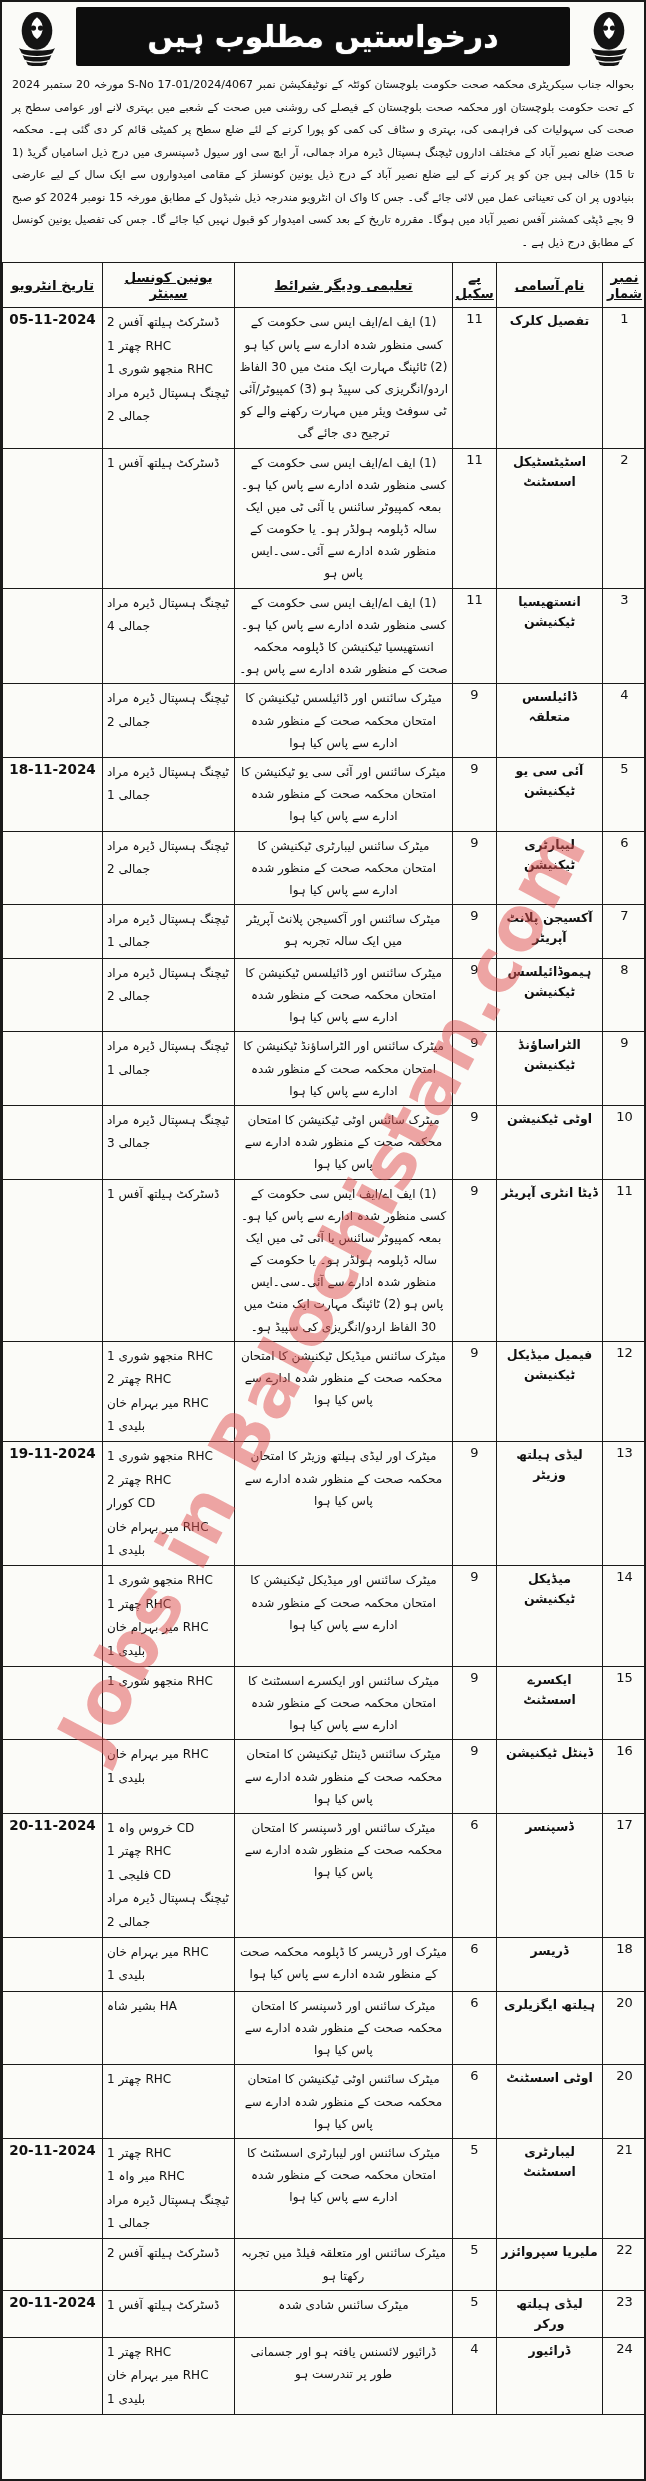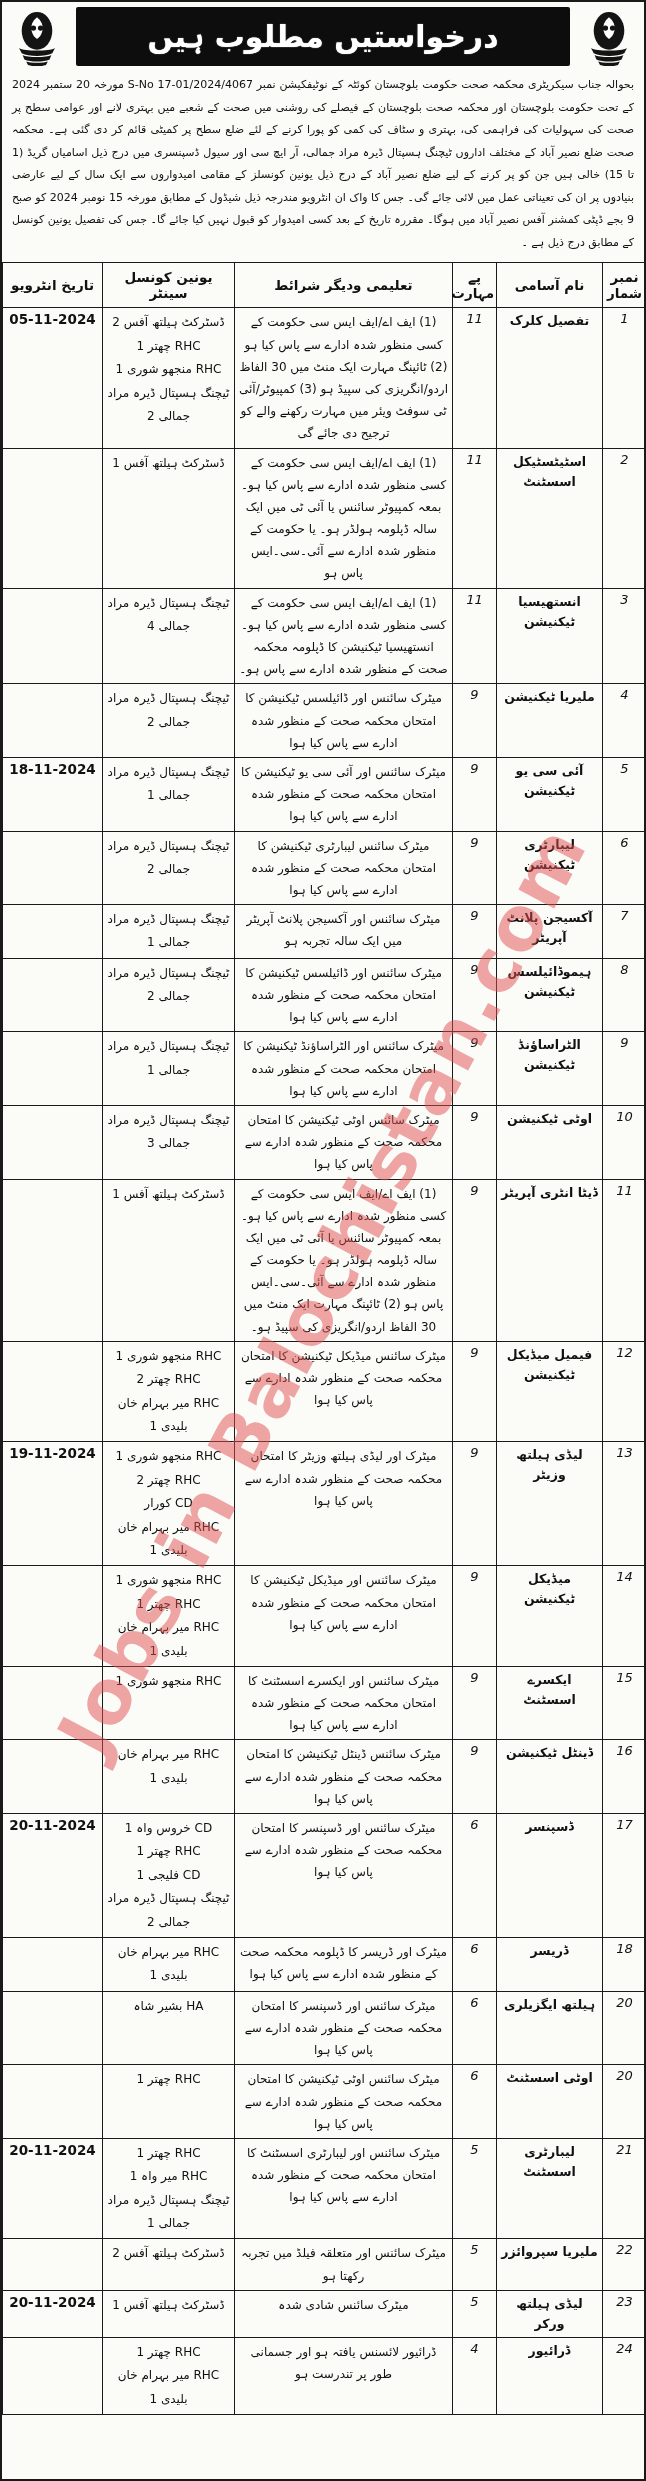--- a/index.html
+++ b/index.html
@@ -16,27 +16,27 @@
     min-height:50px; border-radius:2px;
   }
   .titlebar .t{font-size:30px; font-weight:bold; letter-spacing:1px; text-shadow:0 0 1px #fff;}
   .intro{
     direction:rtl; text-align:right; padding:6px 10px 8px 10px;
     font-size:11px; line-height:2.05; text-align:justify; text-align-last:right;
   }
   
   table.jobs{width:100%; border-collapse:collapse; direction:rtl; table-layout:fixed;}
   table.jobs th, table.jobs td{border:1px solid #1a1a1a; vertical-align:top; padding:3px 4px; box-sizing:border-box;}
-  table.jobs th{font-size:13.5px; font-weight:bold; padding:6px 2px; vertical-align:middle; background:#fbfbf8;}
+  table.jobs th{font-size:13.5px; font-weight:bold; padding:6px 2px; vertical-align:middle; background:#fbfbf8;text-decoration:underline;}
   col.c-serial{width:44px;} col.c-name{width:106px;} col.c-scale{width:44px;}
   col.c-edu{width:218px;} col.c-union{width:132px;} col.c-date{width:100px;}
-  td.num{direction:ltr; text-align:center; font-size:13px; padding-top:6px;font-style:italic;}
+  td.num{direction:ltr; text-align:center; font-size:13px; padding-top:6px;}
   td.post{text-align:center; font-size:12.5px; font-weight:600; line-height:1.6; padding-top:6px;}
   td.edu{font-size:12px; line-height:1.85; text-align:center;margin-top:34px;}
-  td.union{font-size:12px; line-height:1.95; text-align:center; white-space:pre-line; padding-left:6px;}
+  td.union{font-size:12px; line-height:1.95; text-align:left; white-space:pre-line; padding-left:6px;}
   td.date{direction:ltr; text-align:center; font-size:13.5px; font-weight:600; padding-top:6px;}
   .wm-red{
     position:absolute; left:-240px; top:1245px; width:1120px; text-align:center;
     transform:rotate(-62deg); transform-origin:center;
     font-size:74px; font-weight:bold; color:rgba(224,77,77,0.50);
     letter-spacing:2px; pointer-events:none; z-index:6; white-space:nowrap;
   }
 </style>
 </head>
 <body>
@@ -81,21 +81,21 @@
         <col class="c-name">
         <col class="c-scale">
       <col class="c-edu">
         <col class="c-union">
         <col class="c-date">
     </colgroup>
     <thead>
       <tr>
         <th>نمبر شمار</th>
         <th>نام آسامی</th>
-        <th>پے مہارت</th>
+        <th>پے سکیل</th>
         <th>تعلیمی ودیگر شرائط</th>
         <th>یونین کونسل سینٹر</th>
         <th>تاریخ انٹرویو</th>
       </tr>
     </thead>
     <tbody>
         <tr>
           <td class="num">1</td>
           <td class="post">تفصیل کلرک</td>
           <td class="num">11</td>
@@ -117,21 +117,21 @@
         <tr>
           <td class="num">3</td>
           <td class="post">انستھیسیا ٹیکنیشن</td>
           <td class="num">11</td>
           <td class="edu">(1) ایف اے/ایف ایس سی حکومت کے کسی منظور شدہ ادارے سے پاس کیا ہو۔ انستھیسیا ٹیکنیشن کا ڈپلومہ محکمہ صحت کے منظور شدہ ادارے سے پاس ہو۔</td>
           <td class="union">ٹیچنگ ہسپتال ڈیرہ مراد جمالی 4</td>
           <td class="date"></td>
         </tr>
         <tr>
           <td class="num">4</td>
-          <td class="post">ملیریا ٹیکنیشن</td>
+          <td class="post">ڈائیلسس متعلقہ</td>
           <td class="num">9</td>
           <td class="edu">میٹرک سائنس اور ڈائیلسس ٹیکنیشن کا امتحان محکمہ صحت کے منظور شدہ ادارے سے پاس کیا ہوا</td>
           <td class="union">ٹیچنگ ہسپتال ڈیرہ مراد جمالی 2</td>
           <td class="date"></td>
         </tr>
         <tr>
           <td class="num">5</td>
           <td class="post">آئی سی یو ٹیکنیشن</td>
           <td class="num">9</td>
           <td class="edu">میٹرک سائنس اور آئی سی یو ٹیکنیشن کا امتحان محکمہ صحت کے منظور شدہ ادارے سے پاس کیا ہوا</td>

